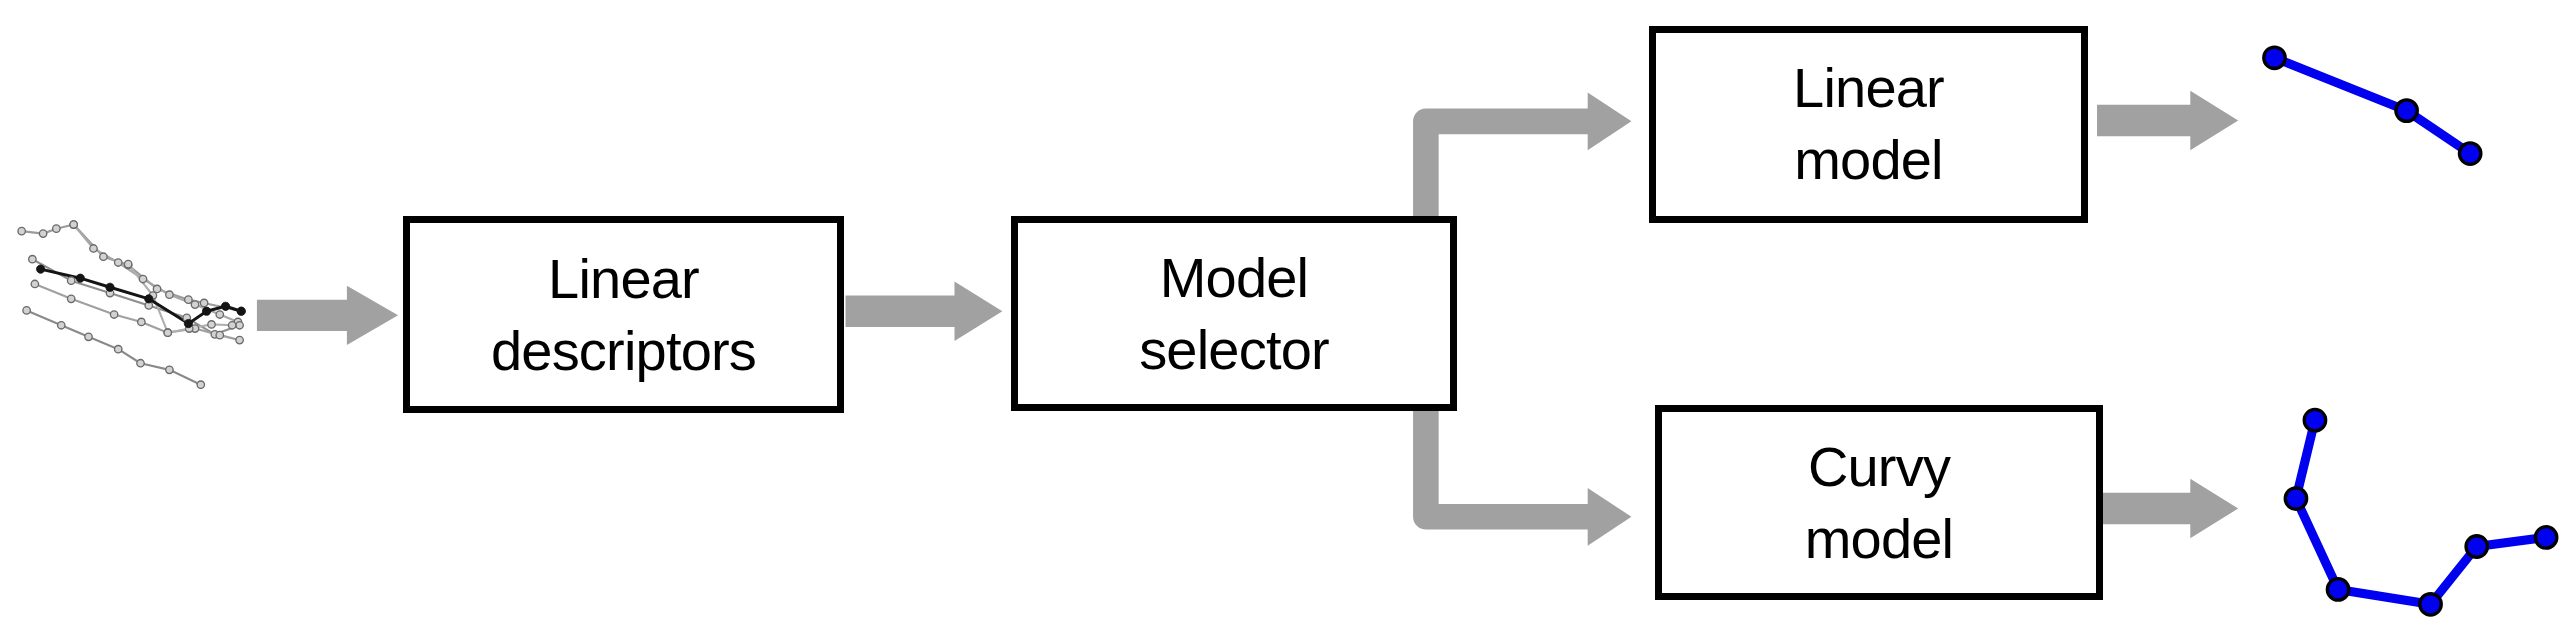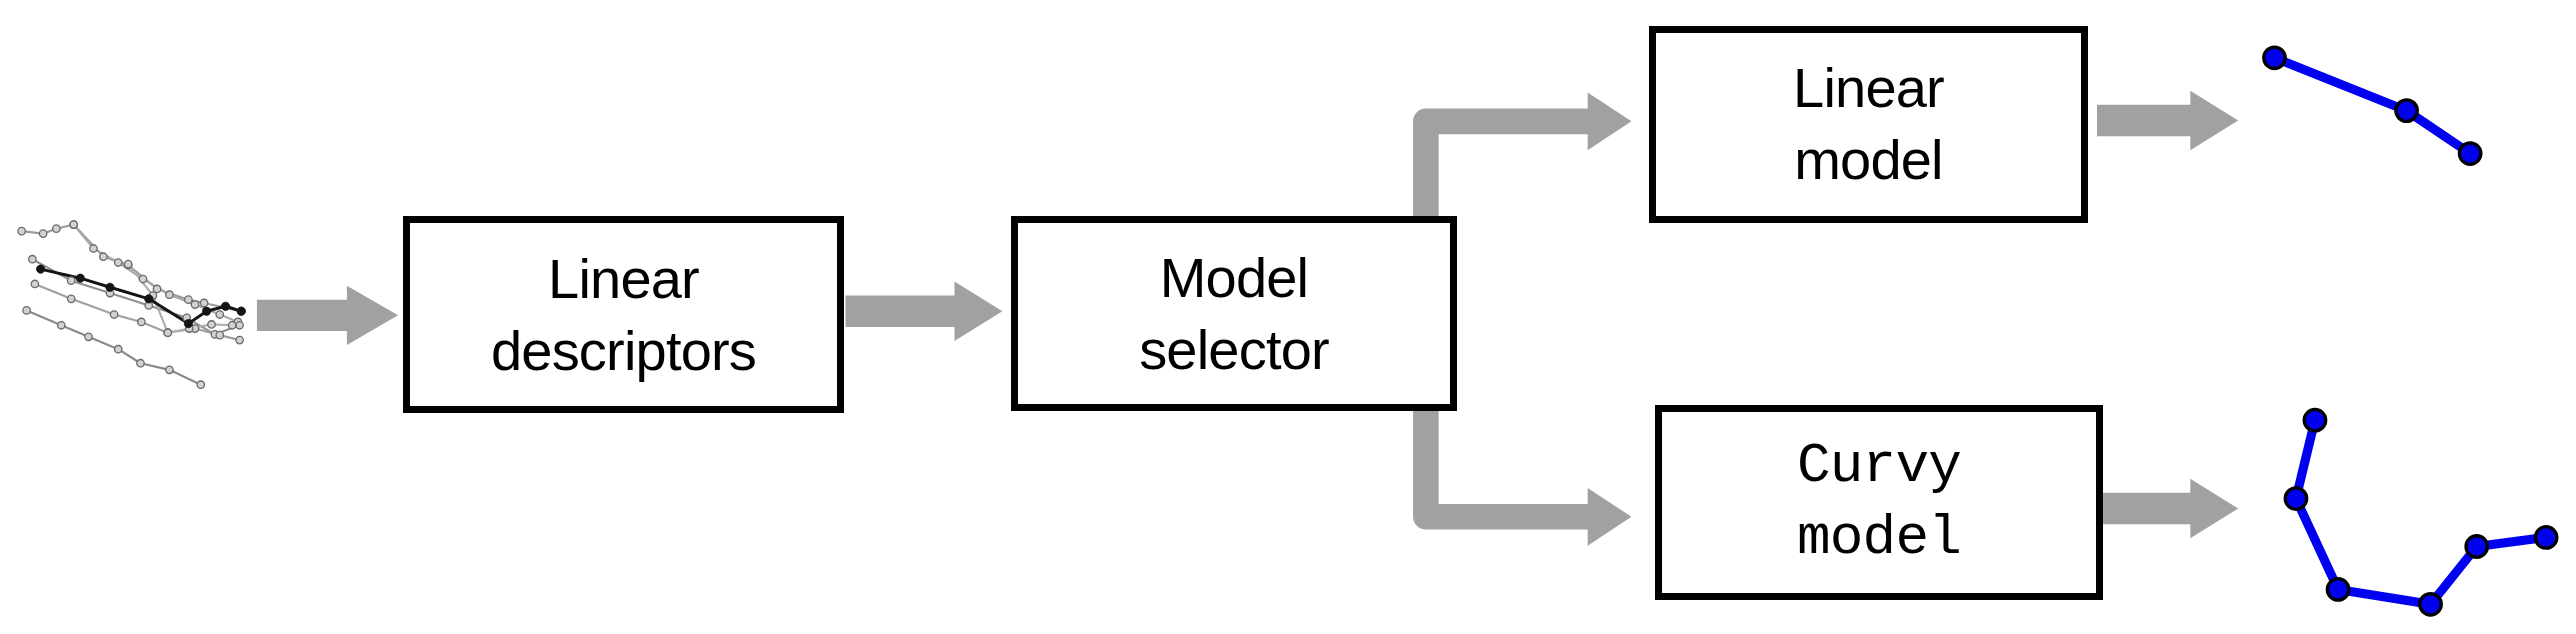--- a/index.html
+++ b/index.html
@@ -5,21 +5,21 @@
   html,body{margin:0;padding:0;background:#ffffff;}
   .canvas{position:relative;width:2576px;height:634px;background:#ffffff;overflow:hidden;
           font-family:"Liberation Sans", sans-serif;}
   .layer{position:absolute;left:0;top:0;}
   .node{position:absolute;box-sizing:border-box;border:7.4px solid #000;background:#fff;
         display:flex;align-items:center;justify-content:center;text-align:center;}
   .node span{font-size:56px;line-height:1.28;color:#000;letter-spacing:-0.8px;white-space:pre-line;}
   .node-select{left:403px;top:216px;width:441px;height:197px;}
   .node-model{left:1011px;top:216px;width:446px;height:195px;}
   .node-linear{left:1649px;top:25.6px;width:439px;height:197px;}
-  .node-curvy{left:1655px;top:405px;width:448px;height:195px;font-family:Liberation Mono, monospace;}
+  .node-curvy{left:1655px;top:405px;width:448px;height:195px;}
 </style>
 </head>
 <body>
 
 <div class="canvas">
 
   <svg class="layer" width="2576" height="634" viewBox="0 0 3120 768">
 
     <g>
         <polyline points="26,280 52,283 68,277 89,272 125,311 155,321 190,350 228,363 247,367 292,377" fill="none" stroke="#9b9b9b" stroke-width="2.6" stroke-linejoin="round" stroke-linecap="round"></polyline>

